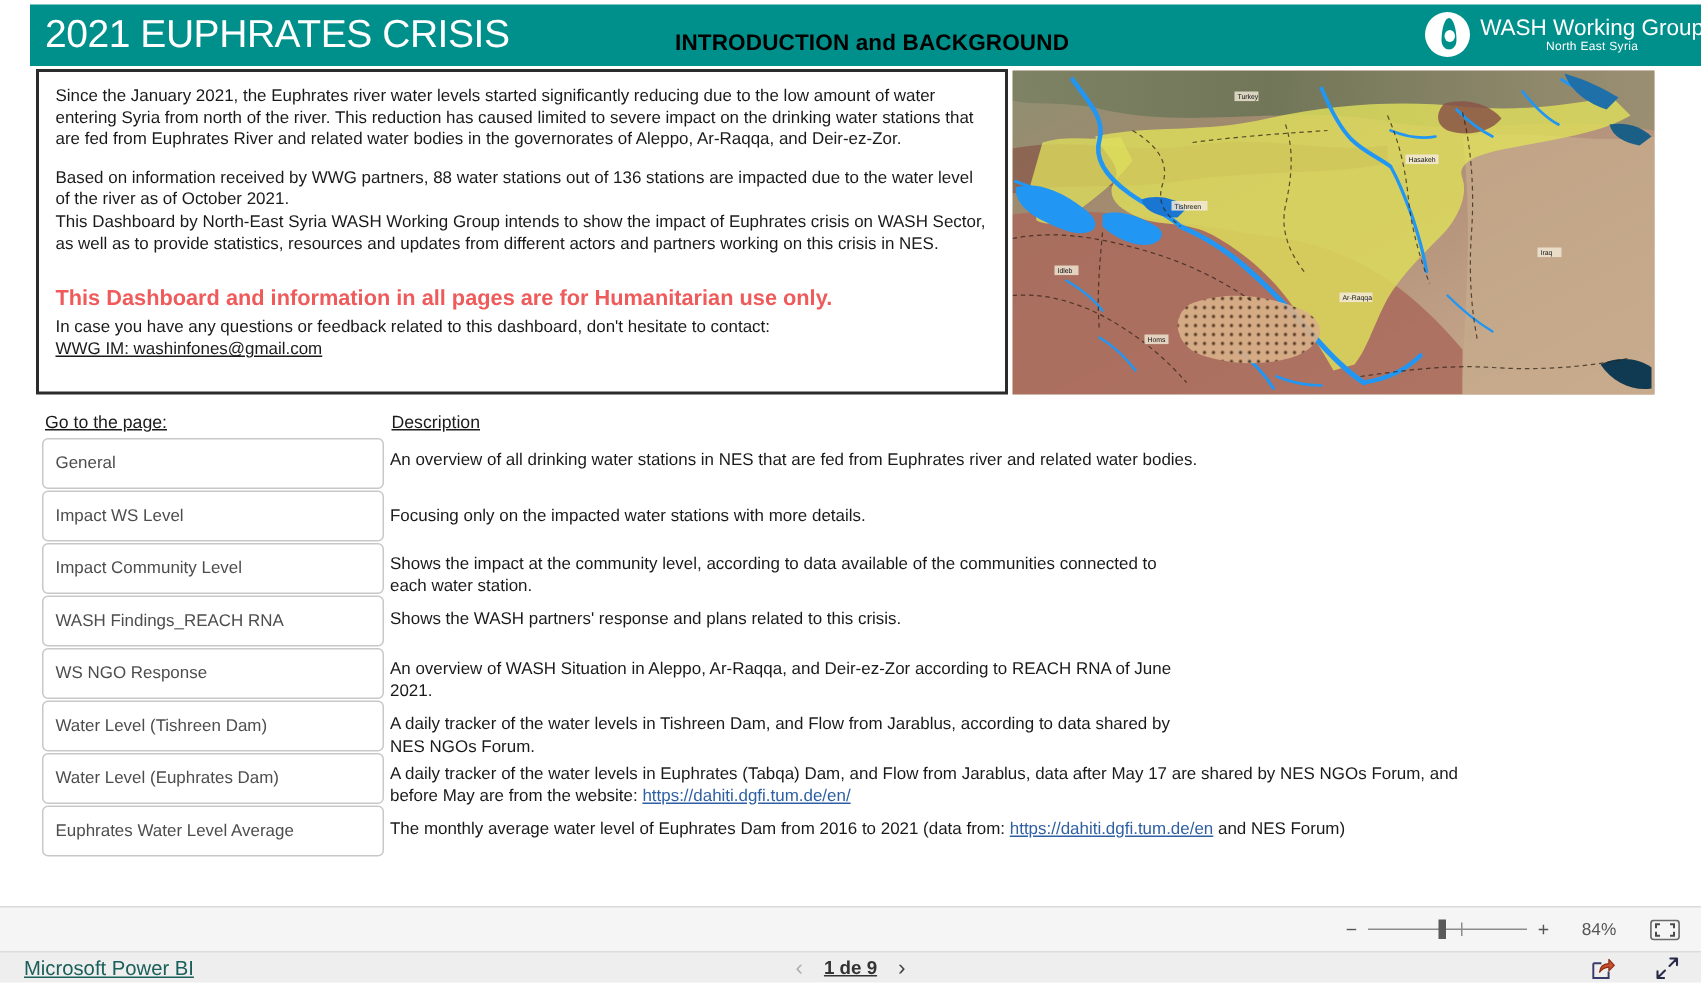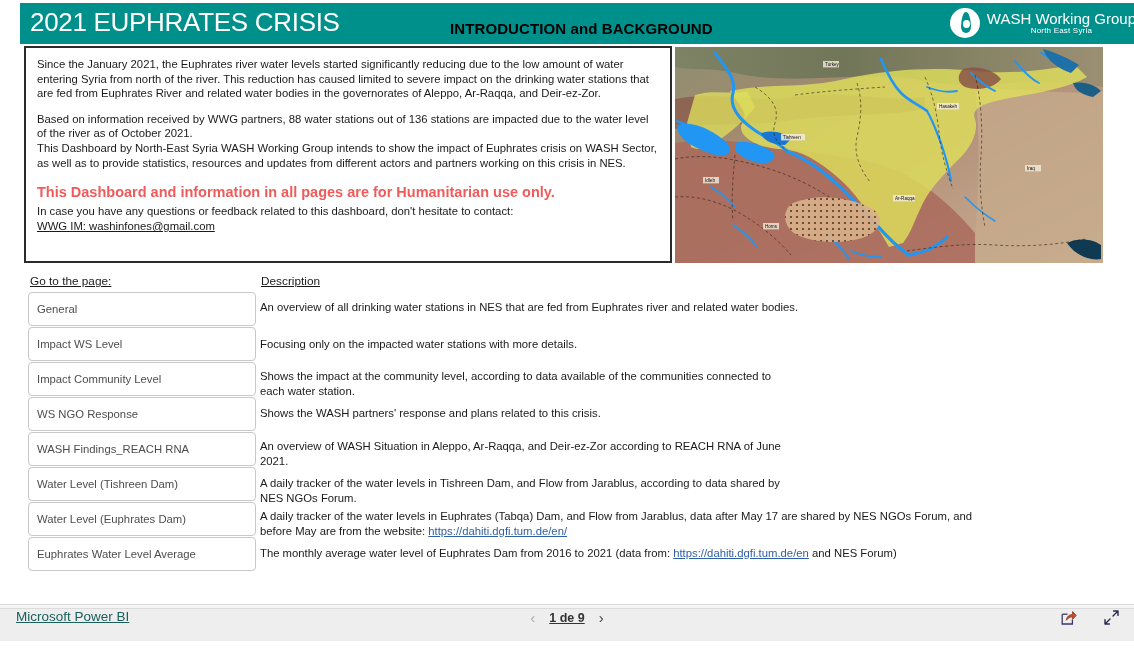--- a/index.html
+++ b/index.html
@@ -67,21 +67,21 @@
     border: 2px solid #2b2b2b; background: #ffffff;
     padding: 9px 12px 0 11px;
   }
   .intro-p {
     font-size: 11.3px; color: #1a1a1a; line-height: 14.6px;
     margin-bottom: 11px;
   }
   .intro-p.tight { margin-bottom: 0; }
   .intro-warn {
     font-size: 14.5px; font-weight: bold; color: #ef5b5b;
-    line-height: 18px; margin-top: 13px; margin-bottom: 3px;
+    line-height: 18px; margin-top: 20px; margin-bottom: 3px;
   }
   .intro-contact {
     font-size: 11.3px; color: #1a1a1a; line-height: 15px;
   }
   .intro-contact a, .contact-line {
     color: #1a1a1a; text-decoration: underline;
     font-size: 11.3px; line-height: 15.5px; display:block;
   }
 
   
@@ -155,24 +155,24 @@
     min-width: 32px; text-align: center;
   }
   .fit-icon {
     margin-left: 18px; width: 20px; height: 14px;
     position: relative; cursor: pointer;
   }
   .fit-icon svg { display:block; }
 
   
   .footer {
-    position: absolute; left: 0; top: 608px;
-    width: 1134px; height: 33px;
+    position: absolute; left: 0; top: 634px;
+    width: 1134px; height: 21px;
     background: #eeeeee; border-top: 1px solid #dcdcdc;
-    display: flex; 
+    display: flex; align-items: center;
   }
   .pbi-link {
     margin-left: 16px; font-size: 13.5px; color: #1a5f5a;
     text-decoration: underline; cursor: pointer; white-space: nowrap;
   }
   .pager {
     position: absolute; left: 0; right: 0; margin: 0 auto;
     width: 130px; display: flex; align-items: center;
     justify-content: center; gap: 14px;
   }
@@ -313,24 +313,24 @@
     <div class="nav-btn">
         <span>General</span>
       </div>
     <div class="nav-btn">
         <span>Impact WS Level</span>
       </div>
     <div class="nav-btn">
         <span>Impact Community Level</span>
       </div>
     <div class="nav-btn">
+        <span>WASH Findings_REACH RNA</span>
+      </div>
+    <div class="nav-btn">
         <span>WS NGO Response</span>
-      </div>
-    <div class="nav-btn">
-        <span>WASH Findings_REACH RNA</span>
       </div>
     <div class="nav-btn">
         <span>Water Level (Tishreen Dam)</span>
       </div>
     <div class="nav-btn">
         <span>Water Level (Euphrates Dam)</span>
       </div>
     <div class="nav-btn">
         <span>Euphrates Water Level Average</span>
       </div>

